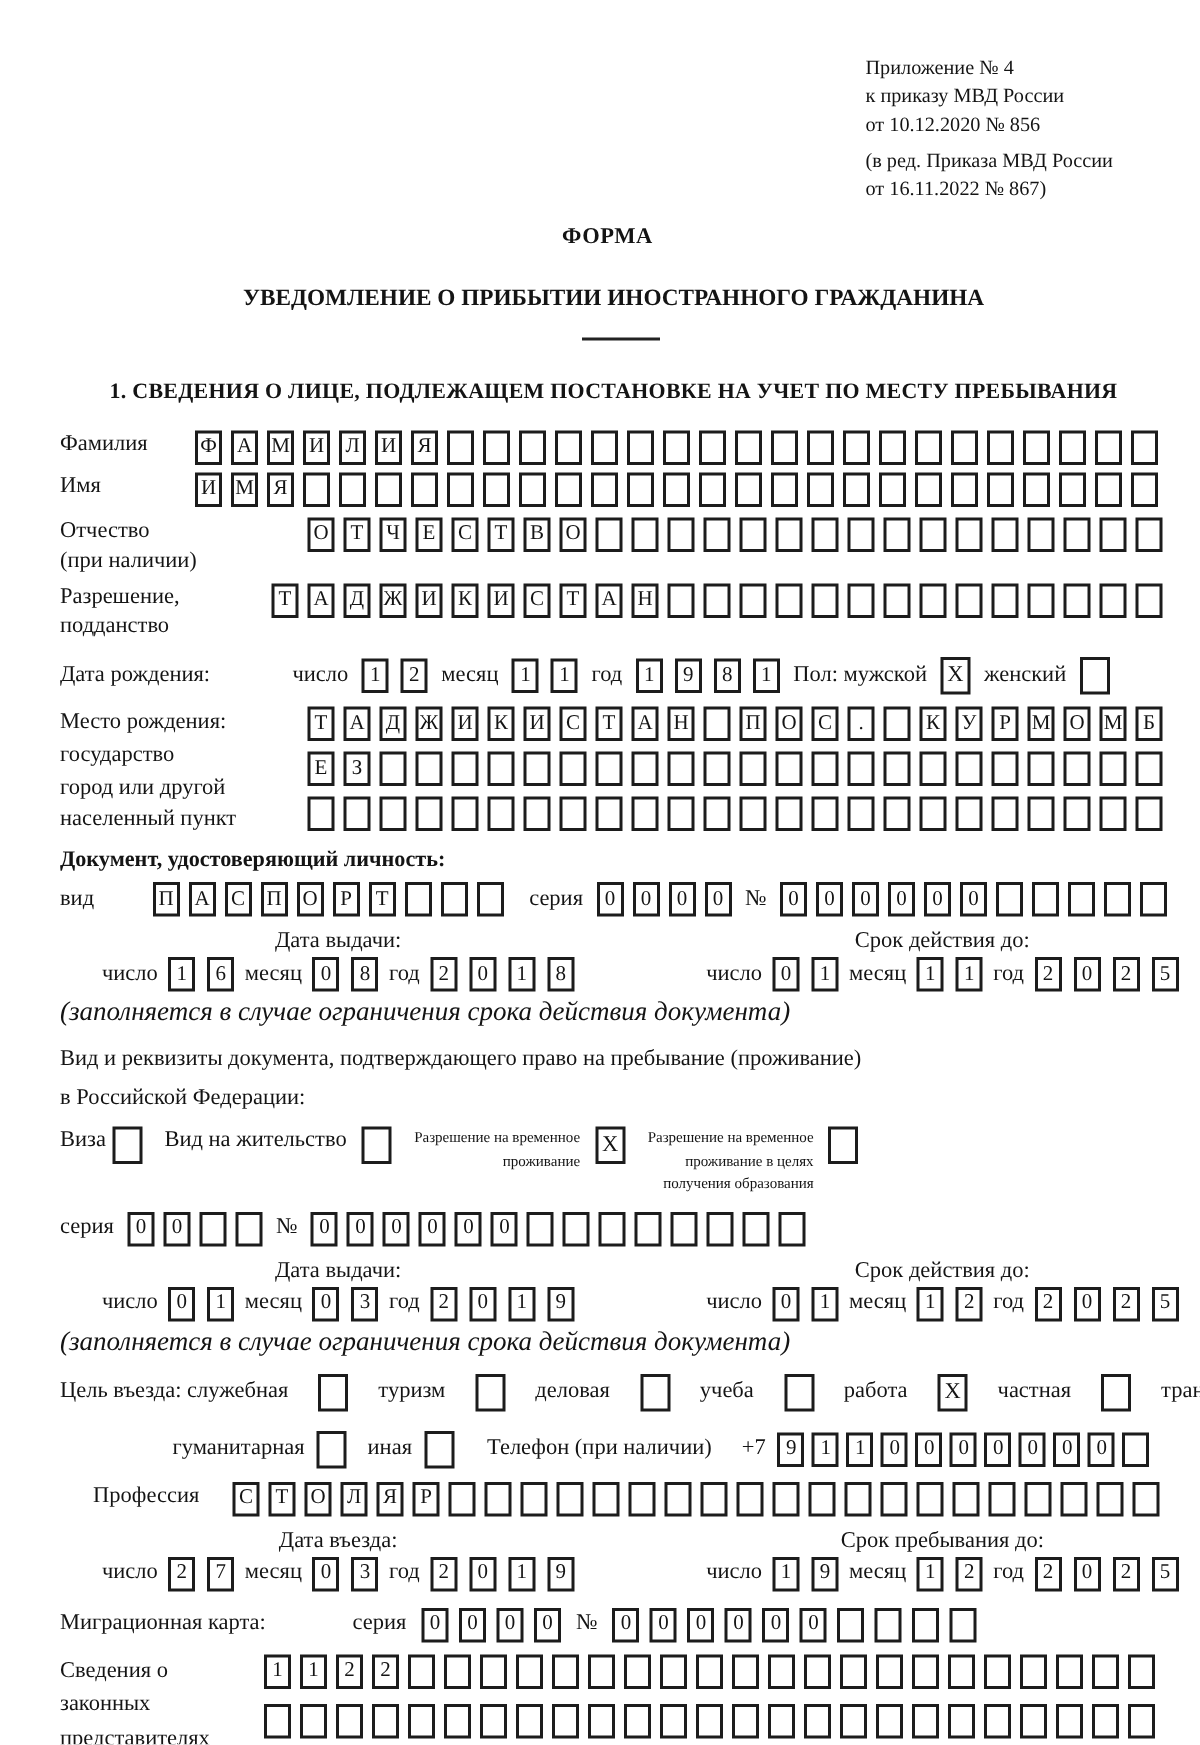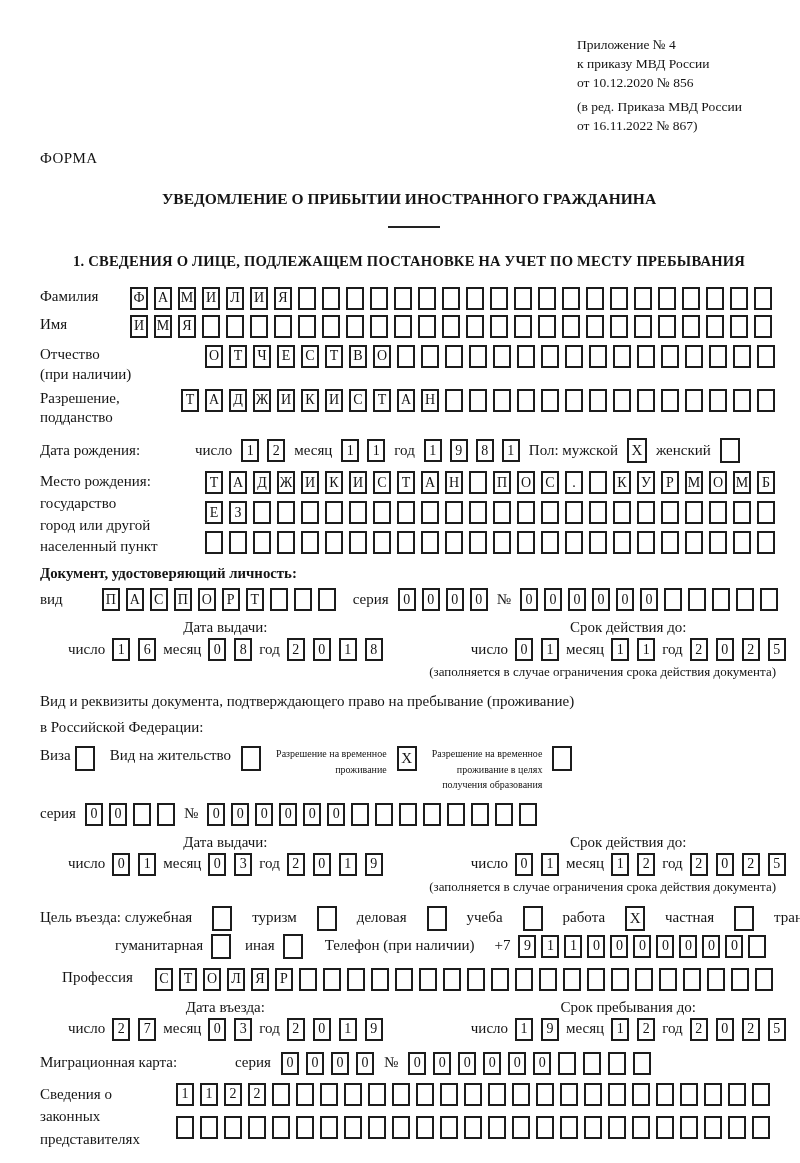--- a/index.html
+++ b/index.html
@@ -2,21 +2,21 @@
 <html><head>
 <meta charset="utf-8">
 <style>
   * { margin:0; padding:0; box-sizing:border-box; }
   html,body { background:#fff; }
   body { width:800px; font-family:"Liberation Serif","DejaVu Serif",serif; color:#141414; }
   .page { width:800px; height:1163px; background:#fff; padding:36px 22px 0 40px; overflow:hidden; }
 
   .hdr { margin-left:537px; width:205px; font-size:13.5px; line-height:1.4; }
   .hdr-sub { margin-top:5px; }
-  .forma { text-align:left; font-weight:normal; font-size:15px; margin:15px 8px 0 0; letter-spacing:.4px; }
+  .forma { text-align:center; font-weight:bold; font-size:15px; margin:15px 8px 0 0; letter-spacing:.4px; }
 
   .title { margin-top:20px; text-align:center; font-weight:bold; font-size:15.5px; line-height:1.5; }
   .blank { display:inline-block; width:52px; border-bottom:2px solid #222; height:13px; margin-left:10px; }
   .sec { margin-top:19px; text-align:center; font-weight:bold; font-size:14.6px; letter-spacing:.2px;font-family:Liberation Serif, serif; }
 
   .lbl { font-size:15px; line-height:1.32; }
   .frow { display:flex; align-items:flex-start; margin-top:5px; }
   .w90 { width:90px; flex:none; }
   .w115 { width:115px; flex:none;text-align:center; }
   .w141 { width:141px; flex:none; }
@@ -33,31 +33,31 @@
   .inrow { display:flex; align-items:center; gap:9px; }
   .stack { display:flex; flex-direction:column; gap:7px; }
 
   .center-b { font-weight:bold; font-size:14.8px; margin-top:7px; }
 
   .dates-block { display:flex; margin-top:8px; }
   .dcol { }
   .dcol-l { margin-left:28px; }
   .dcol-r { margin-left:88px; }
   .dtitle { text-align:center; font-size:15px; margin-bottom:2px; }
-  .note { text-align:right; font-size:13px; margin-top:3px; padding-right:2px; }
+  .note { font-size:18px; margin-top:3px; padding-right:2px;font-style:italic; }
 
   .plain { font-size:15px; margin-top:9px; line-height:1.6; }
 
   .permit-row { display:flex; align-items:flex-start; margin-top:7px; gap:15px; }
   .pgroup { display:flex; align-items:flex-start; gap:10px; }
   .plabel { text-align:right; font-size:10px; line-height:1.55; }
 
   .purpose-row { display:flex; align-items:center; margin-top:11px; gap:20px; flex-wrap:nowrap; }
   .purpose-row .lbl { white-space:nowrap; }
-  .purpose-row2 { display:flex; align-items:center; margin-top:3px; gap:8px; }
+  .purpose-row2 { display:flex; align-items:center; margin-top:13px; gap:8px; }
   .ml75 { margin-left:75px; }
 </style>
 </head>
 <body>
 
 <div class="page">
 
   <div class="hdr">
     <div>Приложение № 4</div>
     <div>к приказу МВД России</div>

